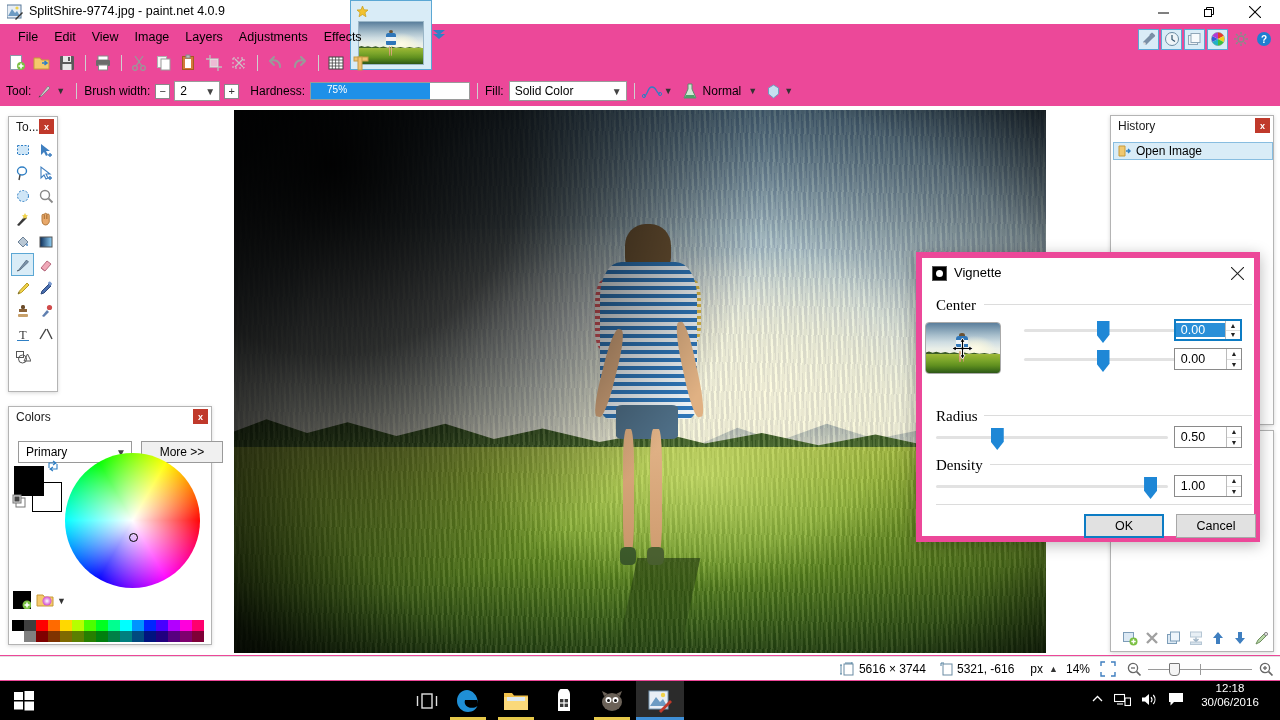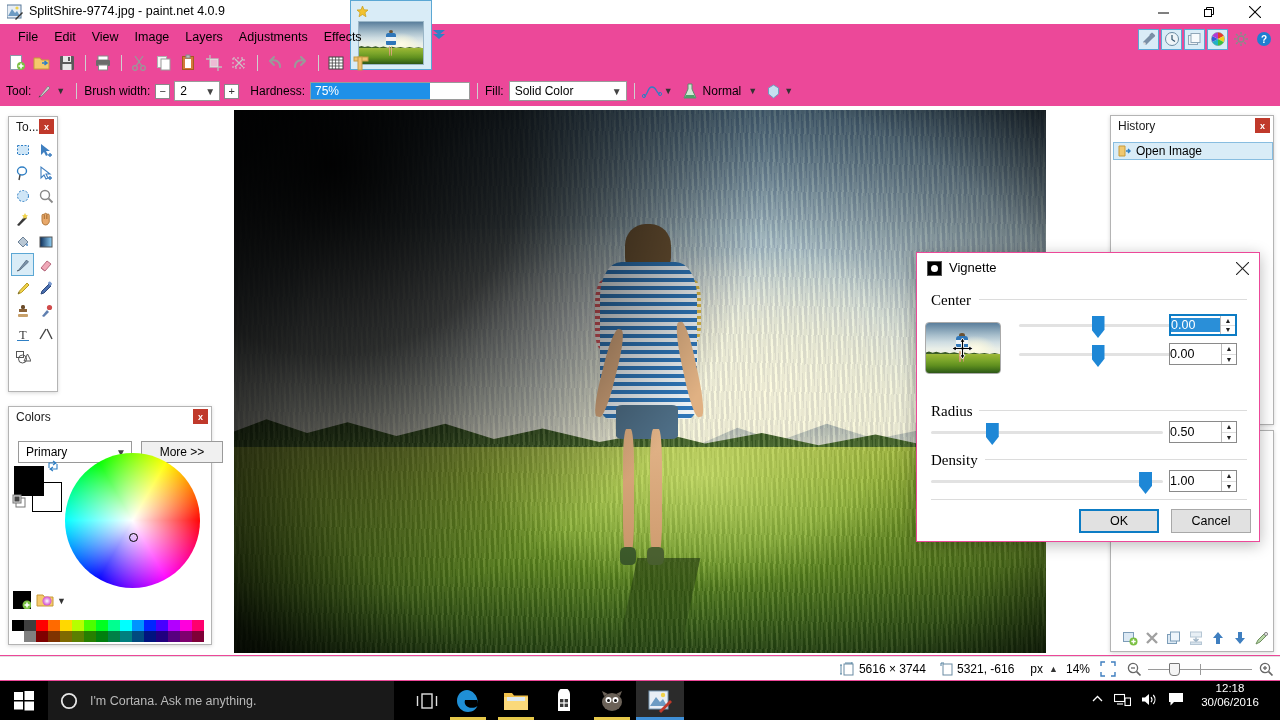--- a/index.html
+++ b/index.html
@@ -89,21 +89,21 @@
   .combo .cv { flex: 1; white-space: nowrap; }
   .combo .chev { width: 14px; text-align: center; color: #444; font-size: 10px; }
   .hardness-bar {
     width: 160px; height: 18px; border: 1px solid #9a9a9a; background: #fff;
     position: relative; overflow: hidden;
   }
   .hardness-fill {
     position: absolute; left: 0; top: 0; height: 100%; background: #1e90e8;
   }
   .hardness-text {
-    position: absolute; left: 4px; top: 1px; font-size: 12px; color: #fff;
+    position: absolute; left: 16px; top: 1px; font-size: 10px; color: #fff;
   }
   .sq-btn {
     width: 15px; height: 15px; border: 1px solid #8a8a8a; background: #fff;
     display: flex; align-items: center; justify-content: center;
     font-size: 11px; line-height: 1; color: #333;
   }
   .tiny-drop { font-size: 9px; color: #333; margin: 0 4px 0 2px; }
 
   
   .tr-buttons {
@@ -362,21 +362,21 @@
   }
   .zoom-thumb {
     position: absolute; left: 23px; top: 2px; width: 11px; height: 13px;
     background: #f5f5f5; border: 1px solid #767676;
     border-radius: 1px 1px 4px 4px;
   }
 
   
   .dialog {
     position: absolute; left: 916px; top: 252px; width: 344px; height: 290px;
-    background: #ffffff; border: 1px solid #ec4899;
+    background: #ffffff; border: 6px solid #ec4899;
     box-shadow: 0 3px 14px rgba(0,0,0,0.28);
   }
   .dlg-title {
     position: absolute; left: 0; top: 0; width: 100%; height: 30px;
   }
   .dlg-icon {
     position: absolute; left: 10px; top: 8px; width: 15px; height: 15px;
     background: #000; border: 1px solid #555;
     display: flex; align-items: center; justify-content: center;
   }
@@ -413,21 +413,21 @@
     background: #1e87d6;
     clip-path: polygon(0% 0%, 100% 0%, 100% 62%, 50% 100%, 0% 62%);
   }
   .spin {
     position: absolute; width: 68px; height: 22px;
     border: 1px solid #8a8a8a; background: #fff;
     display: flex; align-items: center;
   }
   .spin.focused { border: 2px solid #0d7cc4; }
   .spin-val {
-    flex: 1; text-align: left; padding-right: 15px; font-size: 12.5px; color: #000;
+    flex: 1; text-align: center; padding-right: 15px; font-size: 12.5px; color: #000;
   }
   .spin-val.sel { background: #2a8fd8; color: #fff; }
   .spin-arrows {
     width: 15px; height: 100%; border-left: 1px solid #bbb;
     display: flex; flex-direction: column;
   }
   .spin-up, .spin-dn {
     flex: 1; display: flex; align-items: center; justify-content: center;
     background: #fff; font-size: 7px; color: #222;
   }
@@ -1236,28 +1236,20 @@
 
   <div class="taskbar">
     <div class="start-btn">
       <svg width="20" height="20" viewBox="0 0 20 20">
         <rect x="0" y="1" width="9" height="8" fill="#fff"></rect>
         <rect x="10.5" y="0" width="9.5" height="9" fill="#fff"></rect>
         <rect x="0" y="10.5" width="9" height="8" fill="#fff"></rect>
         <rect x="10.5" y="10.5" width="9.5" height="9" fill="#fff"></rect>
       </svg>
     </div>
-    <div class="cortana">
-      <span style="display:flex;">
-        <svg width="18" height="18" viewBox="0 0 18 18">
-          <circle cx="9" cy="9" r="7.2" fill="none" stroke="#e6e6e6" stroke-width="1.8"></circle>
-        </svg>
-      </span>
-      <span class="cortana-text">I'm Cortana. Ask me anything.</span>
-    </div>
     <div class="tb-taskview">
       <svg width="22" height="18" viewBox="0 0 22 18">
         <rect x="6" y="2" width="10" height="14" fill="none" stroke="#e0e0e0" stroke-width="1.4"></rect>
         <line x1="1.5" y1="4" x2="1.5" y2="14" stroke="#e0e0e0" stroke-width="1.4"></line>
         <line x1="20.5" y1="4" x2="20.5" y2="14" stroke="#e0e0e0" stroke-width="1.4"></line>
       </svg>
     </div>
 
     <div class="tb-app running" style="left:444px;">
       <svg width="26" height="26" viewBox="0 0 26 26">

